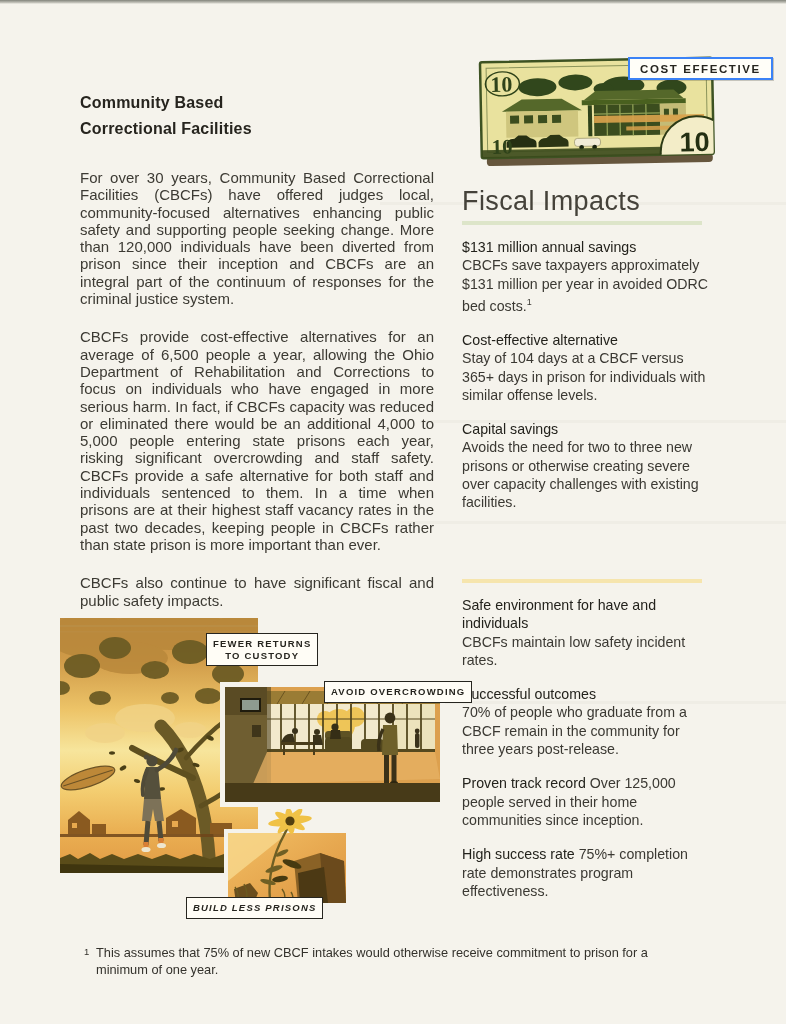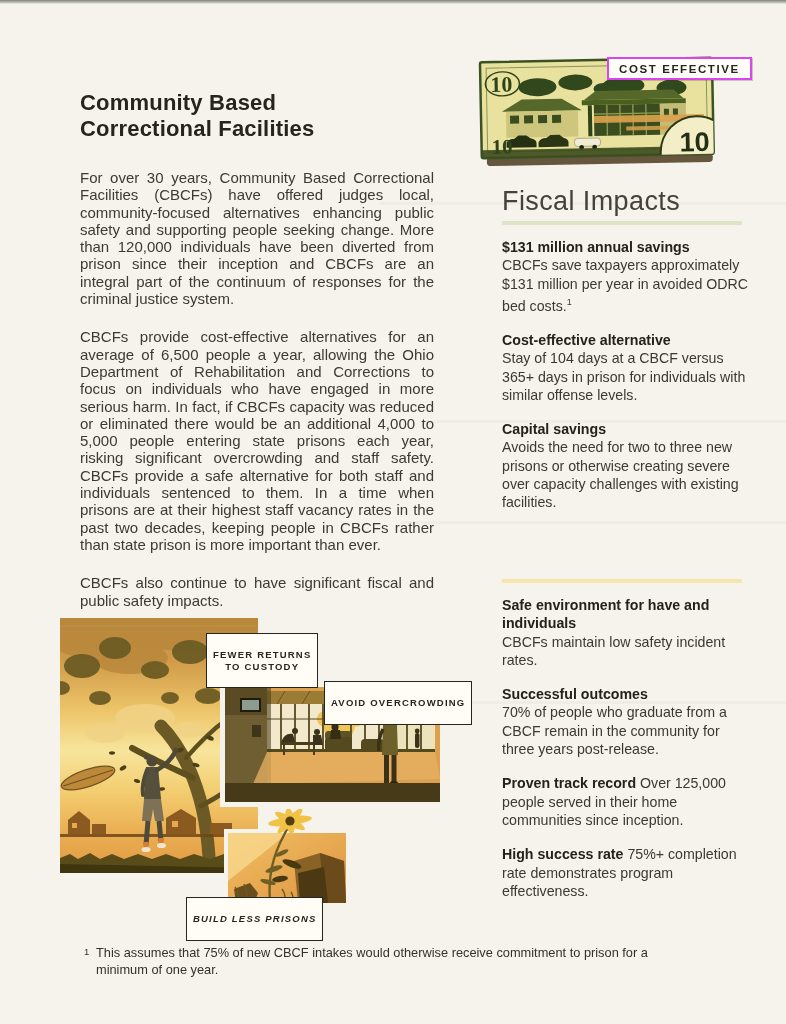--- a/index.html
+++ b/index.html
@@ -8,55 +8,55 @@
     position:relative;width:786px;height:1024px;margin:0 auto;
     background:#f5f3ec;overflow:hidden;
     color:#3c3a33;
   }
   .scan-edge-top{position:absolute;left:0;top:0;width:786px;height:4px;
     background:linear-gradient(#82847b,#c8c7bf 70%,rgba(200,199,191,0));}
   .streak{position:absolute;height:3px;background:rgba(110,110,98,.045);}
 
   
   .article{position:absolute;left:80px;top:90px;width:354px;}
-  .title{font-size:22px;line-height:26px;font-weight:bold;color:#26241e;
+  .title{font-size:16px;line-height:26px;font-weight:bold;color:#26241e;
     letter-spacing:.2px;margin:0 0 27px 0;}
   .article p{margin:0 0 21px 0;font-size:15px;line-height:17.3px;
     text-align:justify;color:#3c3a33;}
 
   
-  .side-section{position:absolute;width:252px;left:502px;}
+  .side-section{position:absolute;width:252px;left:462px;}
   .side-heading{font-size:27px;font-weight:400;color:#45423a;margin:0;
     letter-spacing:.4px;line-height:30px;}
   .side-rule{height:4px;width:240px;margin:5px 0 13px 0;}
   .side-item{margin:0 0 16px 0;font-size:14.2px;line-height:18.3px;color:#3b3933;}
-  .side-item .lbl{font-weight:bold;color:#23221c;margin-top:8px;}
+  .side-item .lbl{font-weight:normal;color:#23221c;margin-top:8px;}
   .side-item .lbl.block{display:block;}
   sup{font-size:9px;}
 
   
   .bill-wrap{position:absolute;left:476px;top:56px;width:246px;height:118px;
     transform:rotate(-1.1deg);}
   .cost-label{
-    position:absolute;left:607px;top:57px;
-    background:#fffef8;border:2px solid #d946ef;
+    position:absolute;left:628px;top:57px;
+    background:#fffef8;border:2px solid #3b82f6;
     padding:4px 10px 3px 10px;
     font-size:11.5px;font-weight:bold;letter-spacing:1.6px;color:#26251f;
     white-space:nowrap;box-shadow:1px 1px 0 rgba(60,55,40,.25);}
 
   
   .illus{position:absolute;}
   .tree-img{left:60px;top:618px;width:198px;height:255px;}
   .interior-img{left:220px;top:682px;width:225px;height:125px;
     border:5px solid #f5f3ec;box-sizing:border-box;}
   .flower-img{left:224px;top:809px;width:126px;height:98px;}
   .caption{
     position:absolute;background:#fffdf6;border:1.5px solid #26251f;
     font-size:9.5px;letter-spacing:1.2px;color:#26251f;text-align:center;
-    padding:15px 6px;line-height:11.5px;white-space:nowrap;font-weight:bold;}
+    padding:4px 6px;line-height:11.5px;white-space:nowrap;font-weight:bold;}
   .cap-fewer{left:206px;top:633px;}
   .cap-avoid{left:324px;top:681px;}
   .cap-build{left:186px;top:897px;font-style:italic;}
 
   
   .footnote{position:absolute;left:84px;top:944px;width:584px;
     font-size:12.8px;line-height:17px;color:#33312b;padding-left:12px;}
   .footnote sup{position:absolute;left:0;top:-1px;font-size:9.5px;}
 </style>
 </head>

